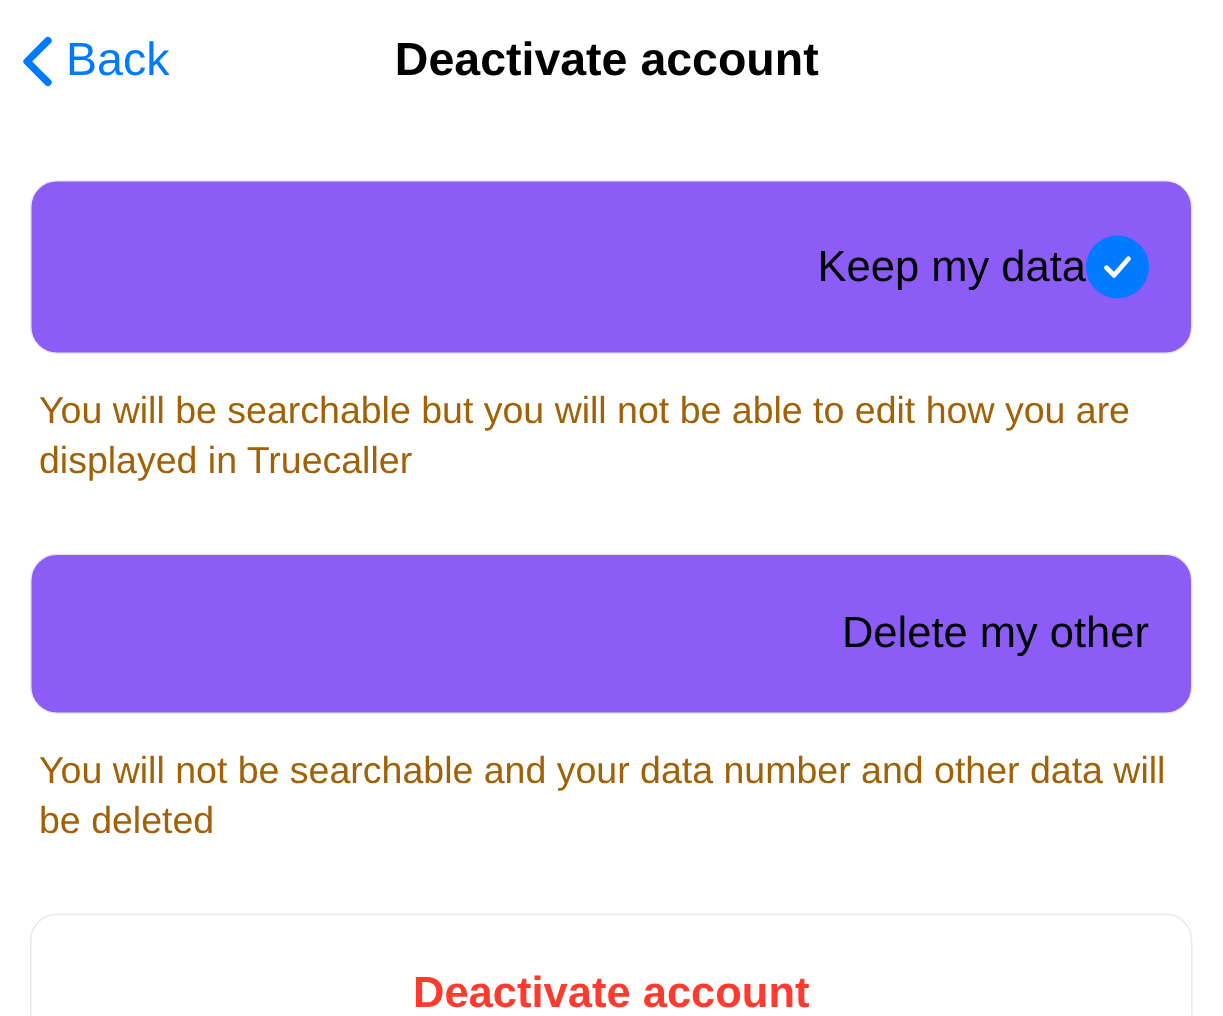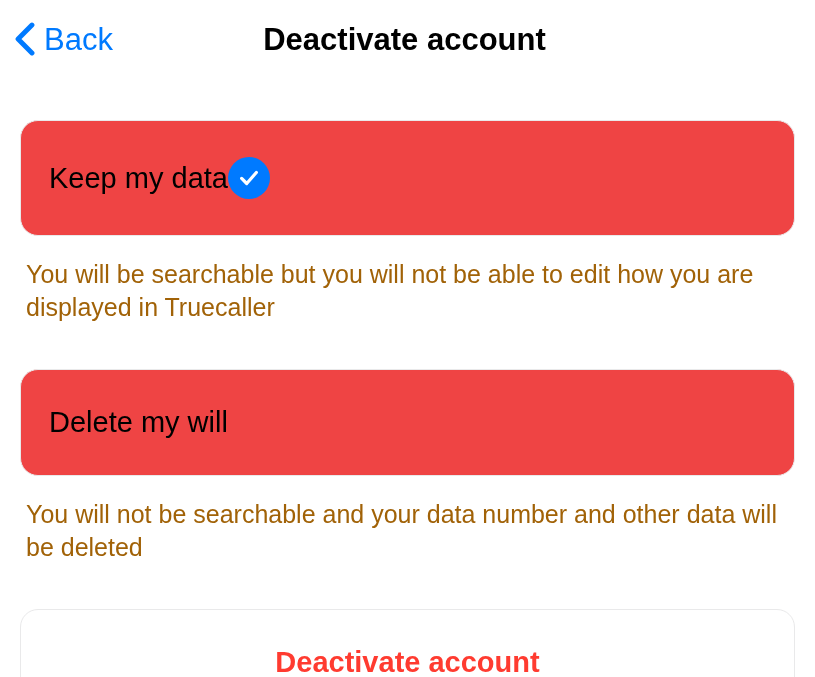--- a/index.html
+++ b/index.html
@@ -16,21 +16,21 @@
     }
     .header {
       display: flex;
       align-items: center;
       padding: 18px 20px 10px 14px;
       position: relative;
       height: 72px;
     }
     .back-button {
       display: flex;
-      align-items: flex-start;
+      align-items: flex-end;
       color: #007aff;
       font-size: 31px;
       font-weight: 400;
       cursor: pointer;
       position: absolute;
       left: 14px;
     }
     .back-button svg {
       width: 22px;
       height: 34px;
@@ -45,23 +45,23 @@
     }
     .content {
       padding: 48px 20px 0 20px;
     }
     .option-card {
       border: 1px solid #e9e9ea;
       border-radius: 18px;
       padding: 36px 28px;
       display: flex;
       align-items: center;
-      justify-content: flex-start;
+      justify-content: flex-end;
       cursor: pointer;
-      background: #ef4444;
+      background: #8b5cf6;
     }
     .option-label {
       font-size: 29px;
       font-weight: 400;
       color: #000000;
     }
     .check-circle {
       width: 42px;
       height: 42px;
       border-radius: 50%;
@@ -122,21 +122,21 @@
         <path d="M4 12.5 L9.5 18 L20 6" stroke="#ffffff" stroke-width="3.5" stroke-linecap="round" stroke-linejoin="round"></path>
       </svg>
     </span>
   </div>
 
   <div class="option-description">You will be searchable but you will not be able to edit how you are displayed in Truecaller</div>
 
   <div class="section-gap"></div>
 
   <div class="option-card">
-    <span class="option-label">Delete my will</span>
+    <span class="option-label">Delete my other</span>
   </div>
 
   <div class="option-description">You will not be searchable and your data number and other data will be deleted</div>
 
   <div class="deactivate-button">
     <span class="deactivate-label">Deactivate account</span>
   </div>
 
 </div>
 

